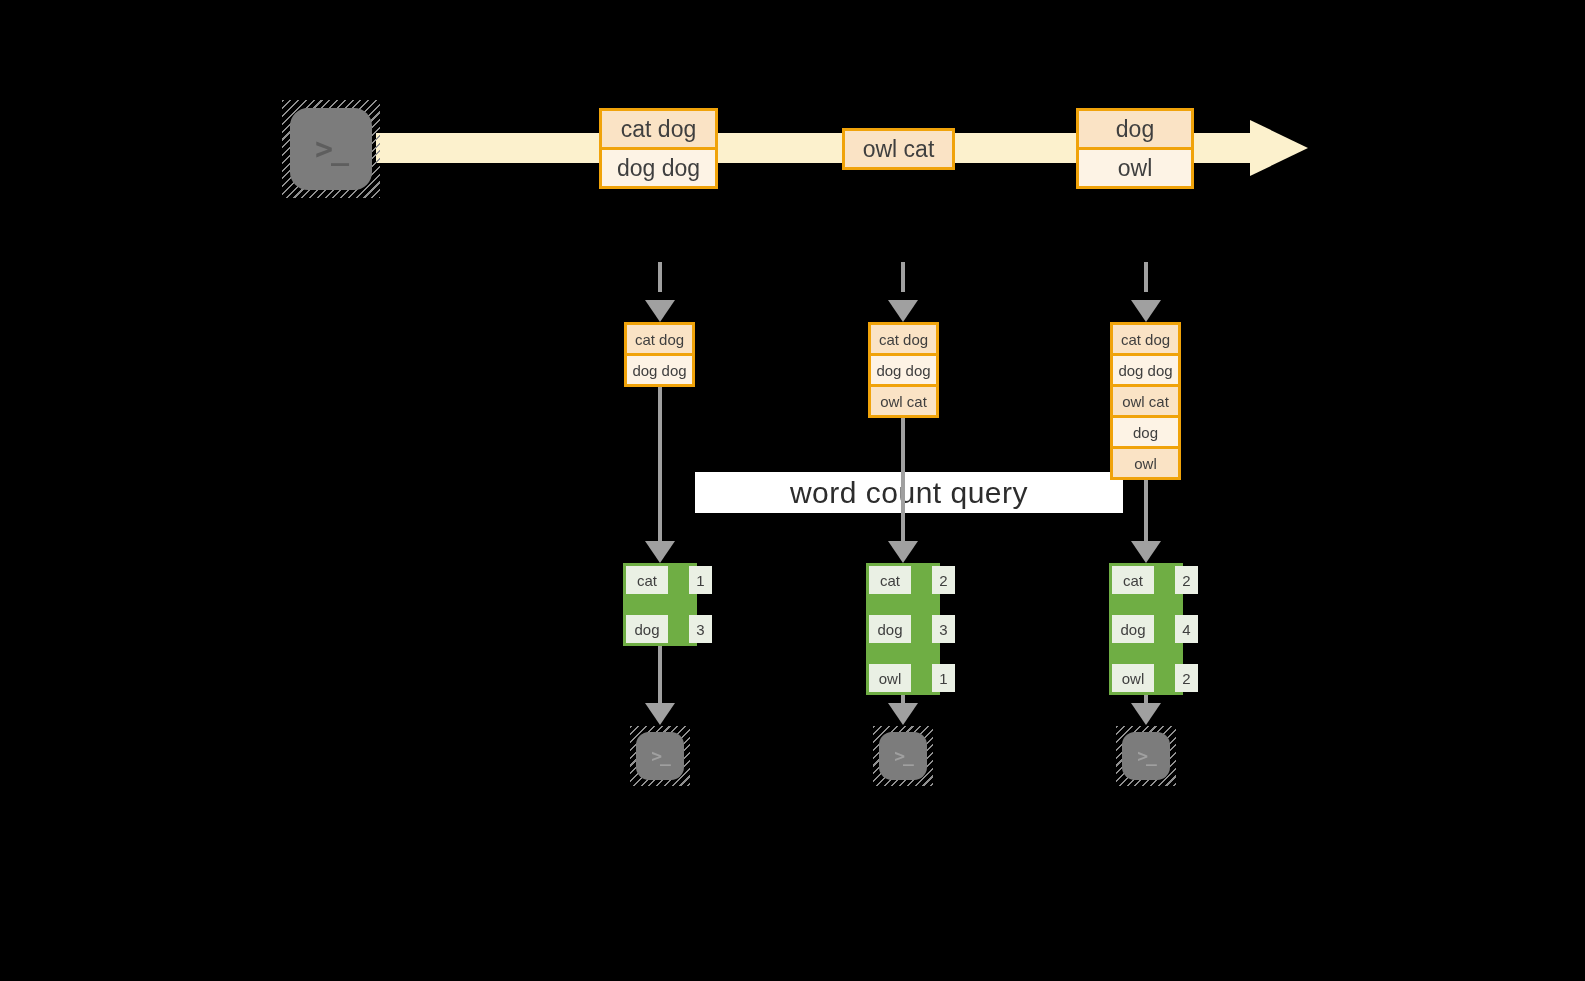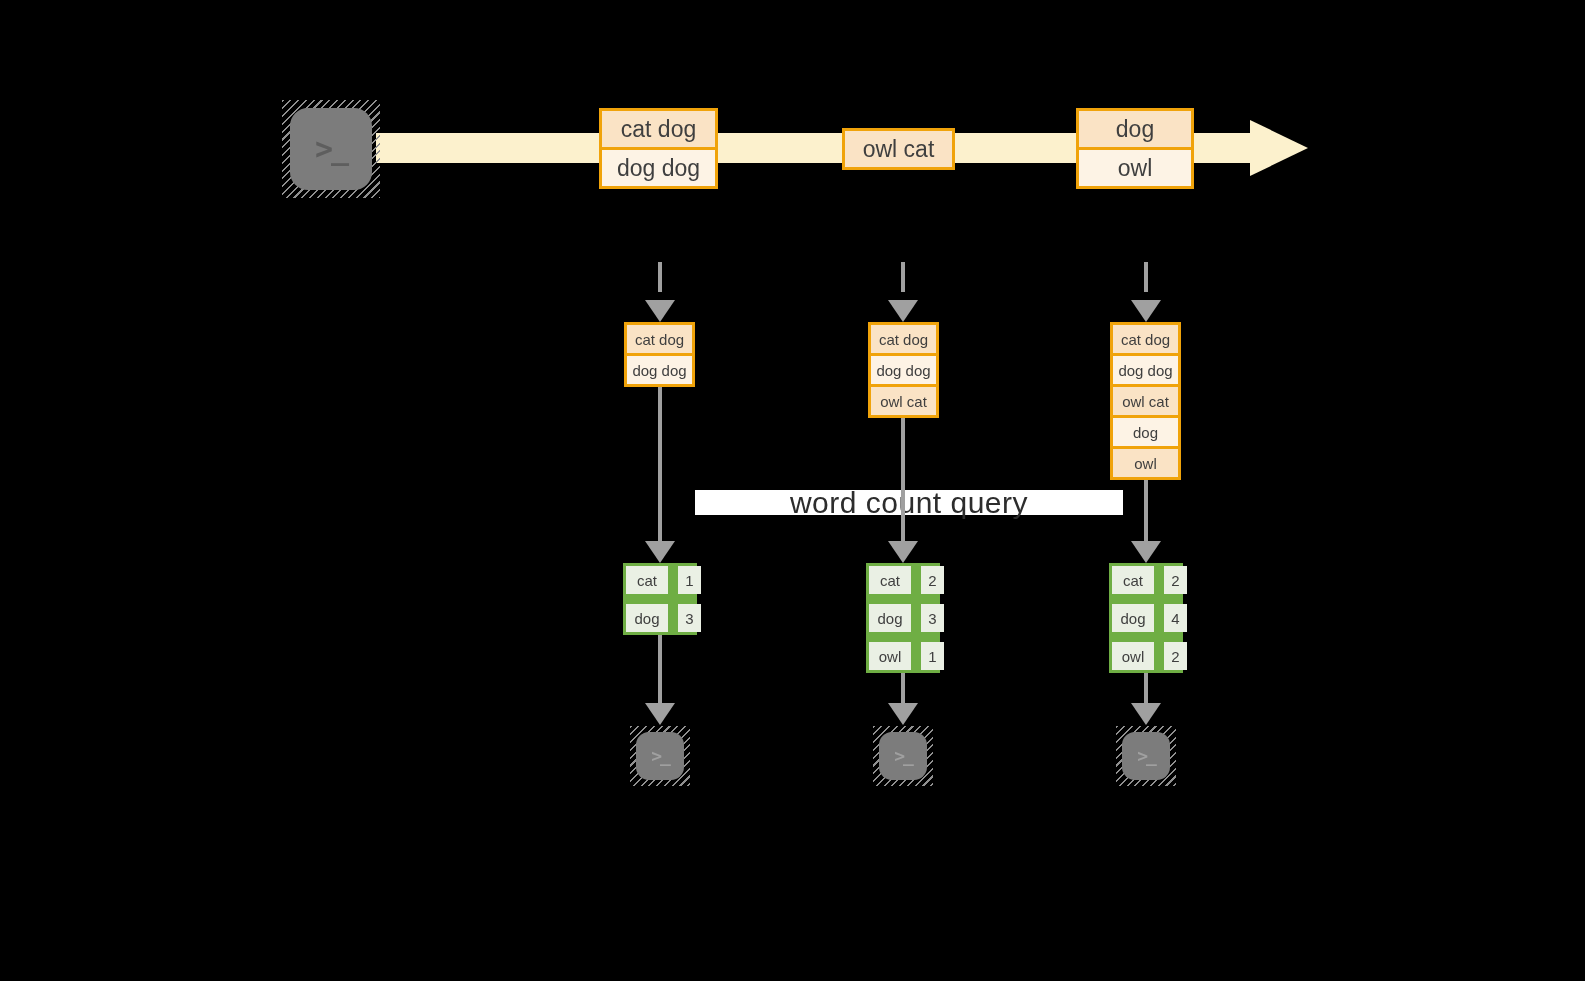--- a/index.html
+++ b/index.html
@@ -30,21 +30,21 @@
   }
   .obox .cell:nth-child(odd){background:var(--box-fill-dark,#FAE3C5);}
   .obox .cell:nth-child(even){background:var(--box-fill-light,#FDF3E5);}
   .msg{grid-auto-rows:36px;}
   .msg .cell{font-size:23px;}
   .stack{grid-auto-rows:28px;width:71px;}
   .stack .cell{font-size:15px;}
 
   
   .gtable{
-    display:grid;grid-template-columns:42px 23px;gap:10px;padding:3px;
+    display:grid;grid-template-columns:42px 23px;gap:21px;padding:3px;
     grid-auto-rows:28px;box-sizing:border-box;width:74px;
     background:var(--table-border,#6FAE44);z-index:3;
   }
   .gtable .cell{
     background:var(--table-fill,#EAF0E4);
     display:flex;align-items:center;justify-content:center;
     font-size:15px;color:var(--text,#3f3f3f);line-height:1;
   }
 
   
@@ -124,21 +124,21 @@
     <div class="cell">owl cat</div>
   </div>
   <div class="abs obox stack" style="left:1110px;top:322px;">
     <div class="cell">cat dog</div>
     <div class="cell">dog dog</div>
     <div class="cell">owl cat</div>
     <div class="cell">dog</div>
     <div class="cell">owl</div>
   </div>
 
-  <div class="abs qband" style="left:695px;top:490px;width:428px;height:25px;align-items:center;">
+  <div class="abs qband" style="left:695px;top:472px;width:428px;height:41px;align-items:center;">
     <span>word count query</span>
   </div>
 
   <div class="abs vline" style="left:658px;top:387px;height:154px;"></div>
   <div class="abs vhead" style="left:645px;top:541px;"></div>
   <div class="abs vline" style="left:901px;top:418px;height:123px;"></div>
   <div class="abs vhead" style="left:888px;top:541px;"></div>
   <div class="abs vline" style="left:1144px;top:480px;height:61px;"></div>
   <div class="abs vhead" style="left:1131px;top:541px;"></div>
 

